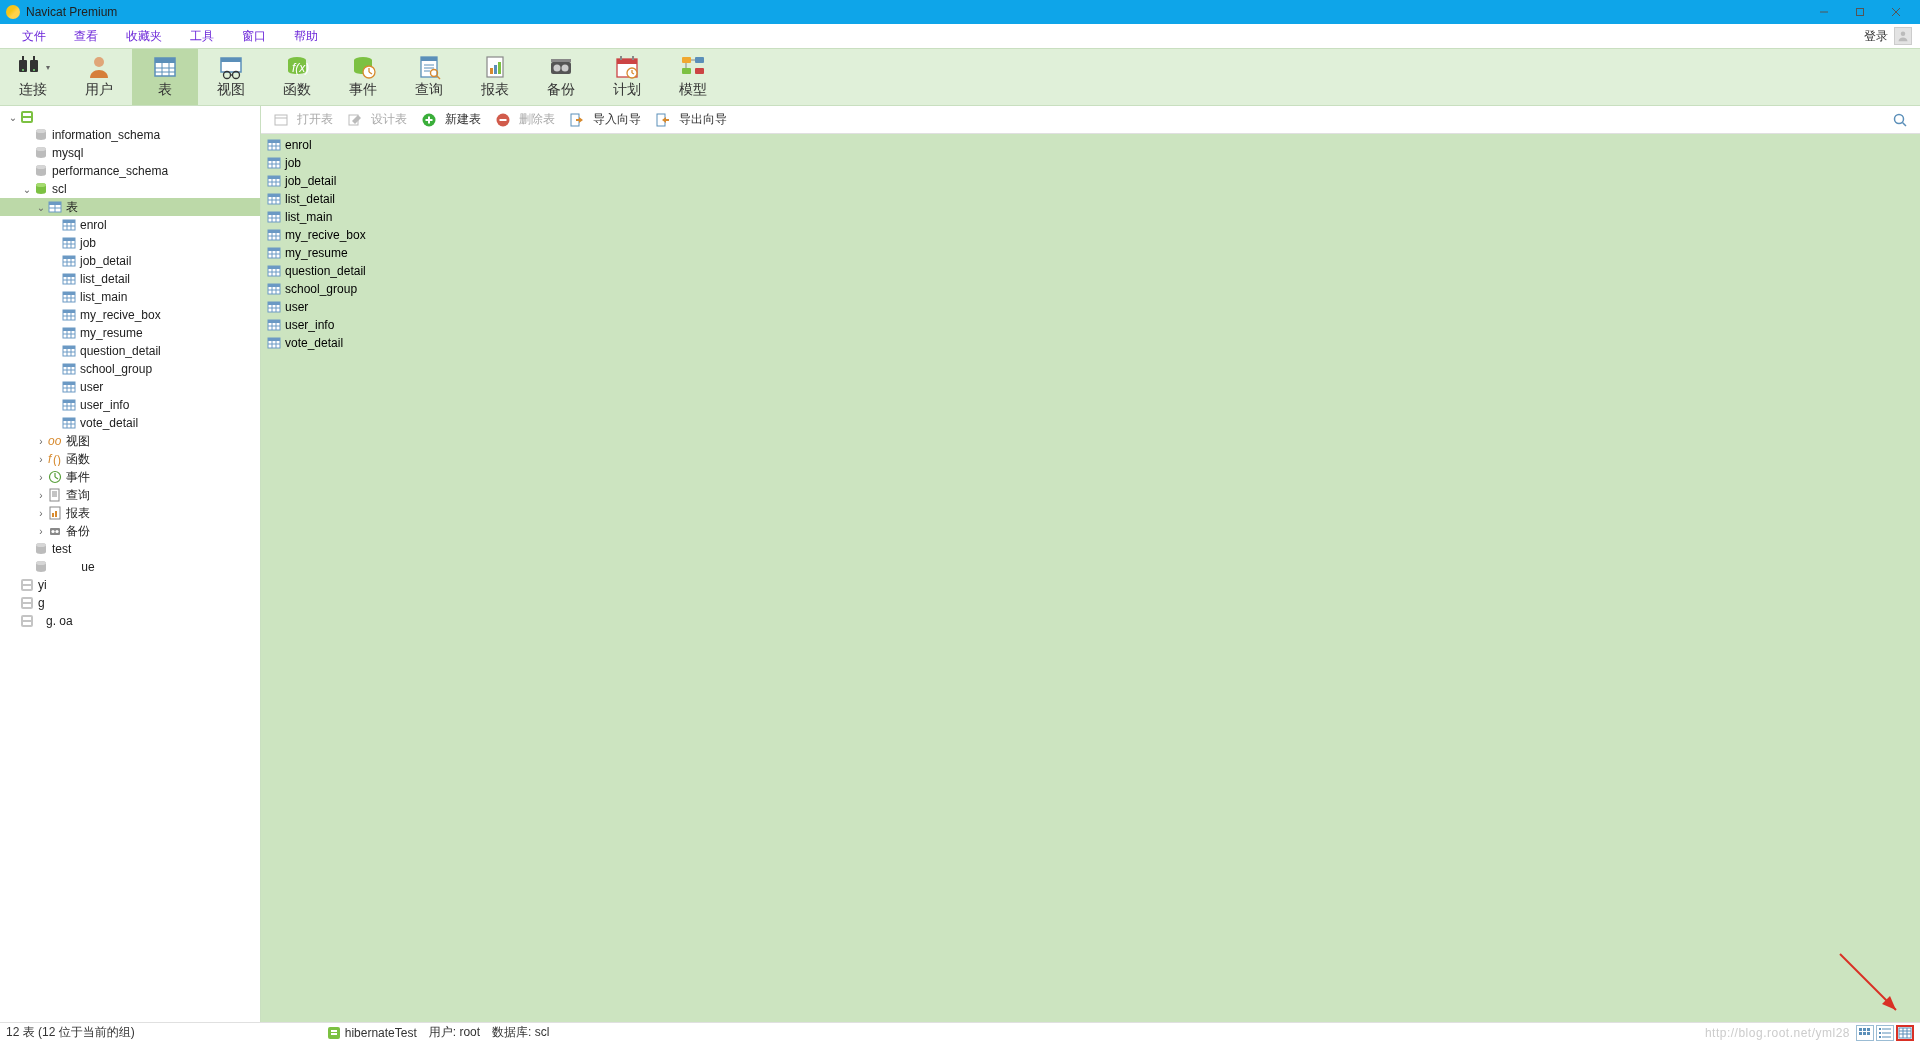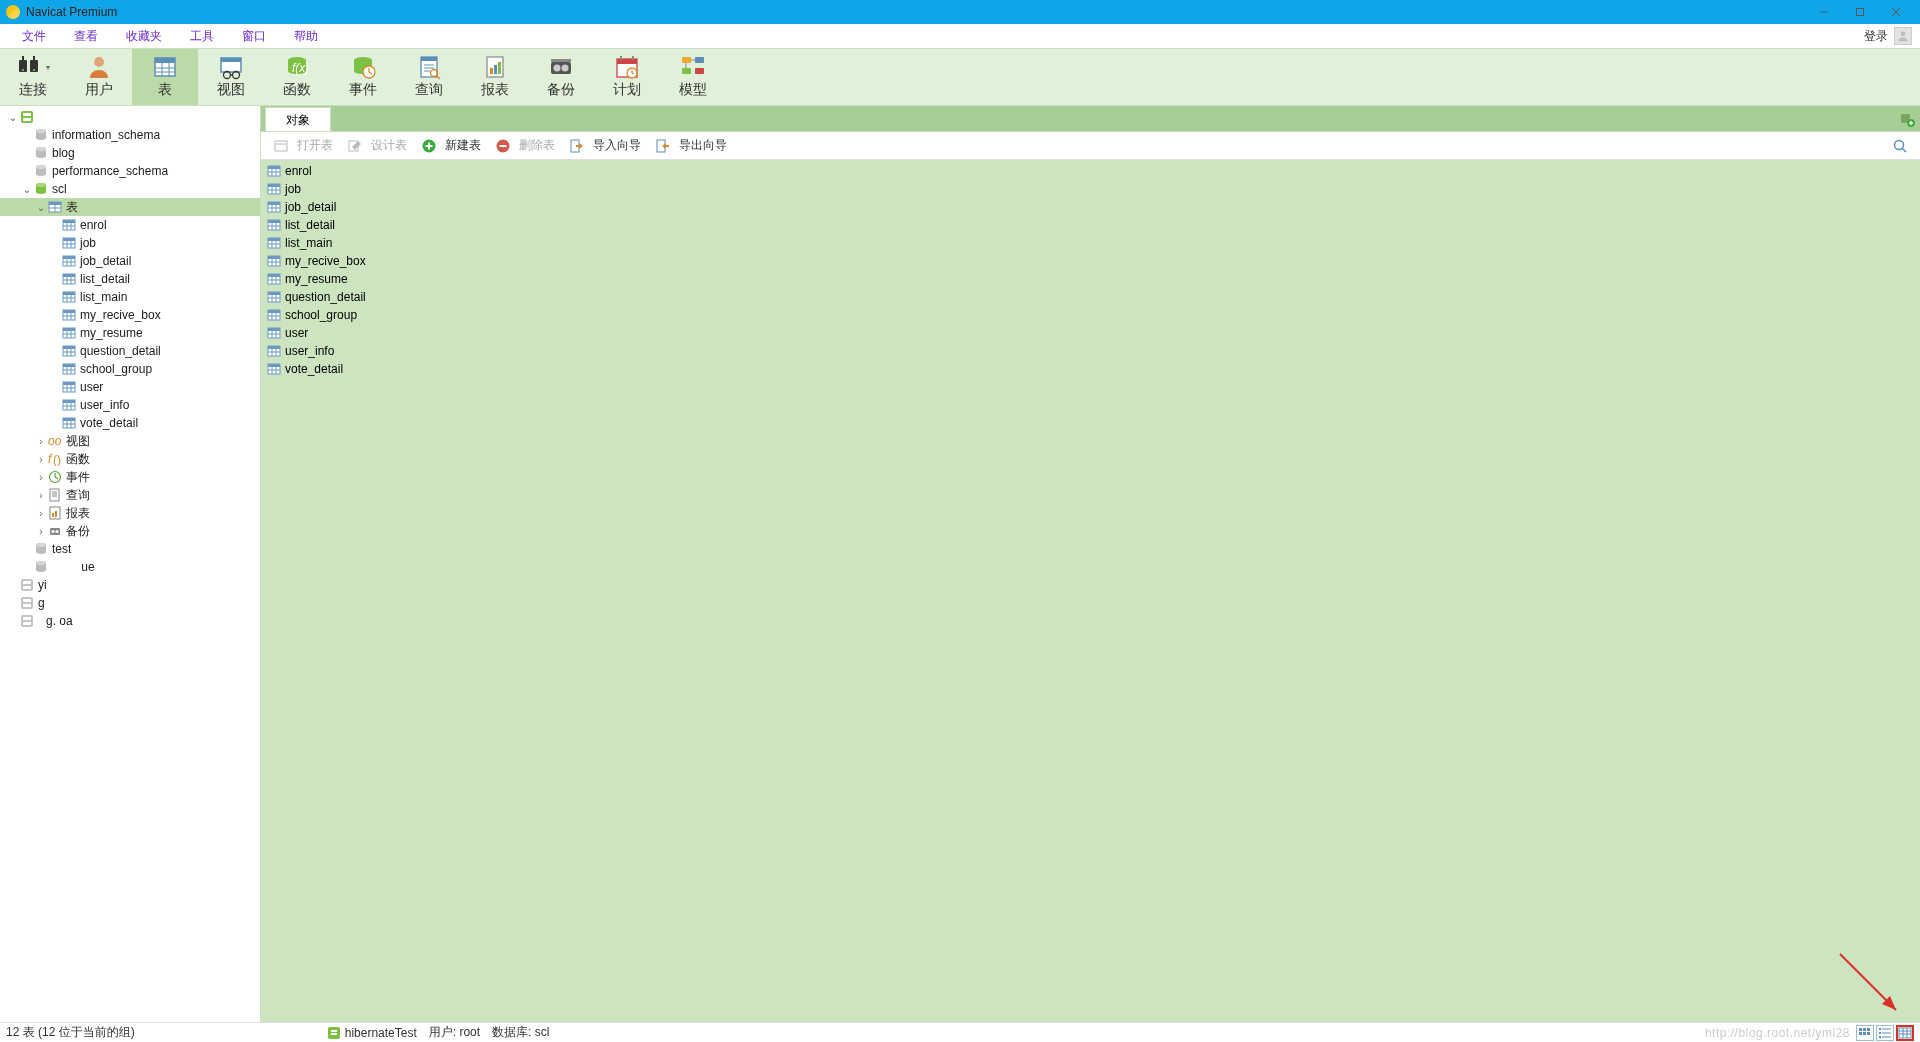--- a/index.html
+++ b/index.html
@@ -292,21 +292,21 @@
           <span>information_schema</span>
         </div>
         <div class="node">
           <span class="indent" style="width:20px"></span>
           <span class="twisty empty"></span>
           <span class="nicon">
             <svg viewBox="0 0 14 14">
               <use href="#i-db-gray"></use>
             </svg>
           </span>
-          <span>blog</span>
+          <span>mysql</span>
         </div>
         <div class="node">
           <span class="indent" style="width:20px"></span>
           <span class="twisty empty"></span>
           <span class="nicon">
             <svg viewBox="0 0 14 14">
               <use href="#i-db-gray"></use>
             </svg>
           </span>
           <span>performance_schema</span>
@@ -557,32 +557,20 @@
           <span class="nicon">
             <svg viewBox="0 0 14 14">
               <use href="#i-conn-gray"></use>
             </svg>
           </span>
           <span><span style="background:#fff;padding:0 8px;border-radius:2px">g.   oa</span></span>
         </div>
       </div>
   </div>
   <div class="main">
-    <div class="tabstrip">
-      <div class="tab">对象</div>
-      <div class="tab-spacer"></div>
-      <div class="addbtn">
-        <svg viewBox="0 0 16 16">
-            <rect x="2" y="3" width="9" height="9" fill="#7aa663" rx="1"></rect>
-            <circle cx="12" cy="12" r="4" fill="#3aae3a"></circle>
-            <line x1="12" y1="10" x2="12" y2="14" stroke="#fff" stroke-width="1.4"></line>
-            <line x1="10" y1="12" x2="14" y2="12" stroke="#fff" stroke-width="1.4"></line>
-          </svg>
-      </div>
-    </div>
     <div class="objbar" id="objbar">
       <div class="obtn disabled">
           <span class="oicon">
             <svg viewBox="0 0 16 16">
               <rect x="2" y="3" width="12" height="10" fill="none" stroke="#bbb"></rect>
               <line x1="2" y1="6" x2="14" y2="6" stroke="#bbb"></line>
             </svg>
           </span>
           <span>打开表</span>
         </div>

